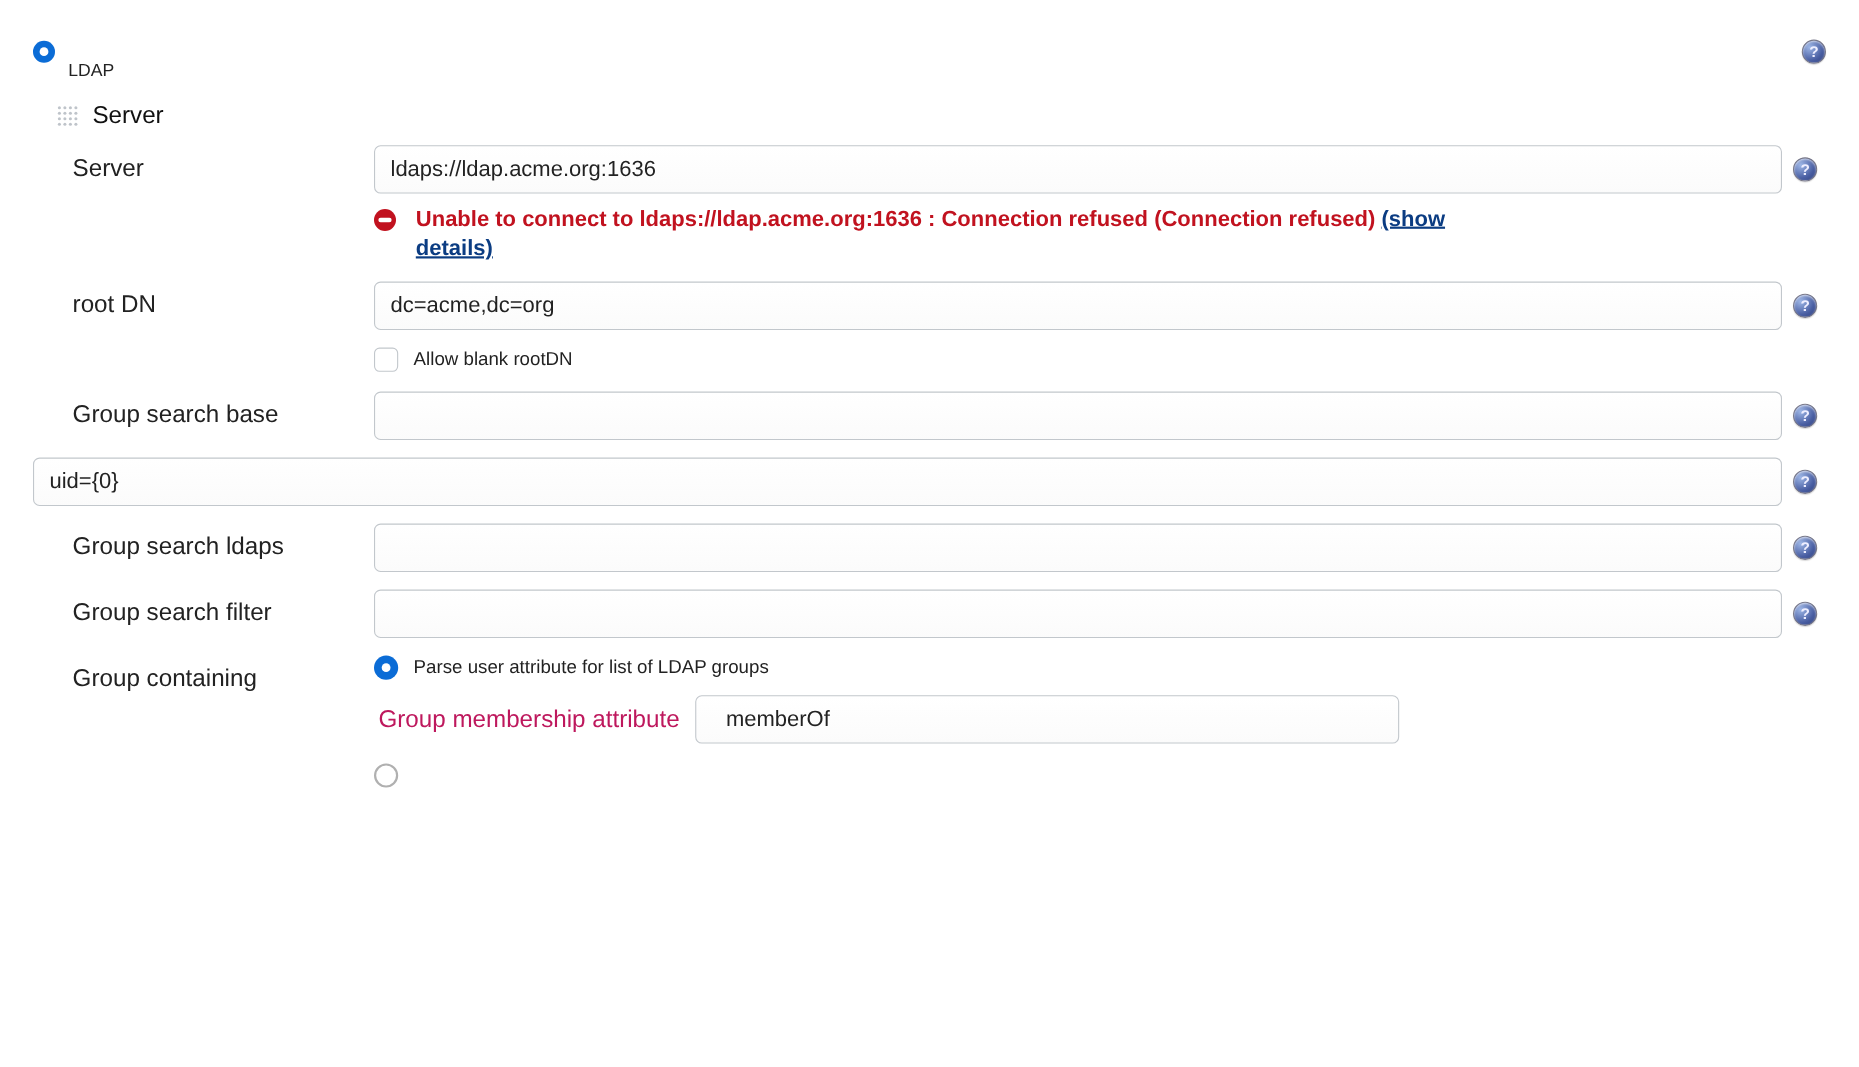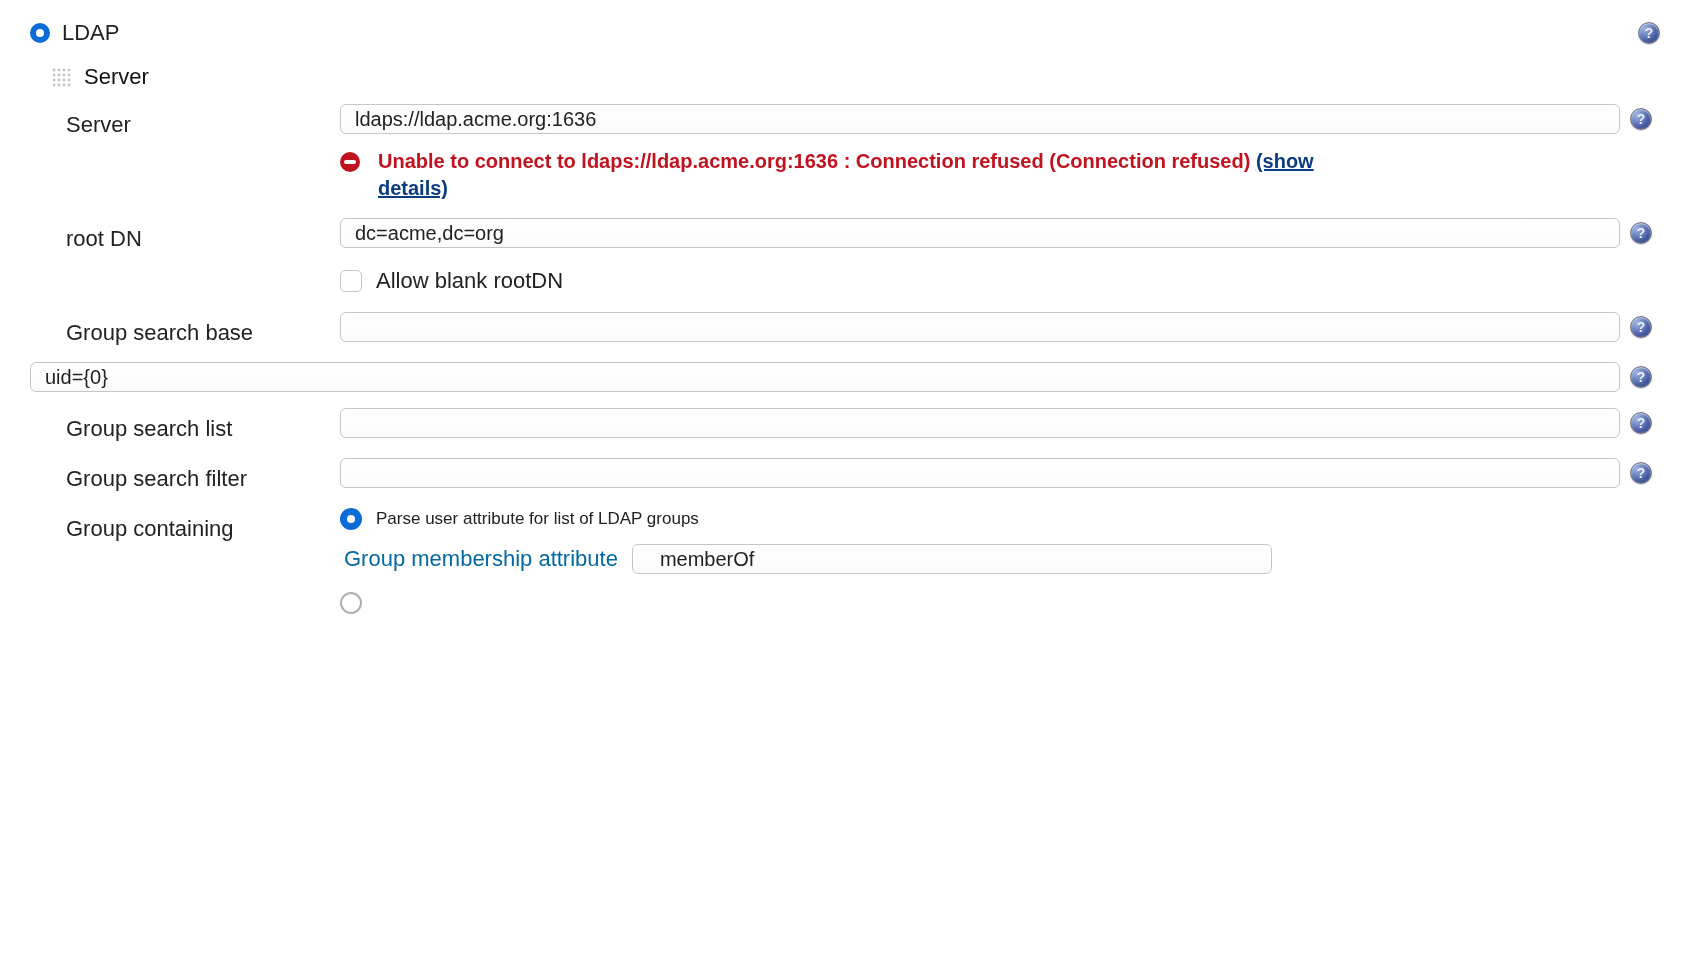--- a/index.html
+++ b/index.html
@@ -18,21 +18,21 @@
     }
     .top-left { display: flex; align-items: center; gap: 12px; }
     .radio-dot {
       width: 20px; height: 20px; border-radius: 50%;
       background: #0b6cd6;
       display: flex; align-items: center; justify-content: center;
     }
     .radio-dot::after {
       content: ""; width: 8px; height: 8px; border-radius: 50%; background: #fff;
     }
-    .section-title { font-size: 22px; font-weight: 400; }
+    .section-title { font-size: 16px; font-weight: 400; margin-top: 36px; }
     .help-icon {
       width: 22px; height: 22px; border-radius: 50%;
       background: radial-gradient(circle at 30% 30%, #9db6e6, #4a5fa3 60%, #2a3a78);
       border: 1px solid #778;
       box-shadow: inset 0 1px 2px rgba(255,255,255,0.7), 0 1px 1px rgba(0,0,0,0.15);
       display: flex; align-items: center; justify-content: center;
       color: #eef; font-size: 14px; font-weight: 700; cursor: pointer;
       user-select: none;
     }
     .subheader {
@@ -50,21 +50,21 @@
     .label-col {
       width: 310px; min-width: 310px;
       padding-left: 36px; padding-top: 8px;
       font-size: 22px; color: #222;
     }
     .input-col {
       flex: 1; display: flex; align-items: center; gap: 10px;
       padding-right: 8px;
     }
     .text-input {
-      flex: 1; height: 30px; font-size: 20px; padding: 0 14px;
+      flex: 1; height: 44px; font-size: 20px; padding: 0 14px;
       border: 1px solid #c2c7cc; border-radius: 6px;
       background: linear-gradient(#ffffff,#fbfbfb);
       color: #222;
     }
     .error-row {
       display: flex; gap: 18px; align-items: flex-start;
       margin-top: -6px; margin-bottom: 16px;
       margin-left: 310px; padding-left: 0;
     }
     .error-icon {
@@ -83,42 +83,42 @@
       color: #0b3c82; font-weight: 700; text-decoration: underline;
     }
     .checkbox-row {
       display: flex; align-items: center; gap: 14px;
       margin-left: 310px; margin-bottom: 18px;
     }
     .checkbox {
       width: 22px; height: 22px; border: 1.5px solid #c2c7cc; border-radius: 5px;
       background: #fff; cursor: pointer;
     }
-    .cb-label { font-size: 22px; color: #222; }
+    .cb-label { font-size: 17px; color: #222; }
     .radio-group { flex: 1; }
     .radio-line {
       display: flex; align-items: center; gap: 14px; margin-bottom: 14px;
     }
     .radio-control {
       width: 22px; height: 22px; border-radius: 50%;
       border: 2px solid #b0b0b0; background: #fff; cursor: pointer; position: relative;
     }
     .radio-control.selected {
       border: none; background: #0b6cd6;
     }
     .radio-control.selected::after {
       content: ""; position: absolute; top: 50%; left: 50%; transform: translate(-50%,-50%);
       width: 8px; height: 8px; border-radius: 50%; background: #fff;
     }
     .radio-label { font-size: 17px; color: #222; }
     .sub-field {
       display: flex; align-items: center; gap: 14px; margin-left: 4px;
       margin-bottom: 18px;
     }
-    .sub-field-label { font-size: 22px; color: #0369a1; white-space: nowrap; }
+    .sub-field-label { font-size: 22px; color: #be185d; white-space: nowrap; }
     .sub-field .text-input { max-width: 640px; padding-left: 27px; }
   </style>
 </head>
 <body>
 
 <div class="top-row">
   <div class="top-left">
     <span class="radio-dot"></span>
     <span class="section-title">LDAP</span>
   </div>
@@ -190,21 +190,21 @@
   </div>
 
   <div class="form-row">
     <div class="input-col">
       <input class="text-input" type="text" value="uid={0}" style="">
       <span class="help-icon">?</span>
     </div>
   </div>
 
   <div class="form-row">
-    <div class="label-col">Group search list</div>
+    <div class="label-col">Group search ldaps</div>
     <div class="input-col">
       <input class="text-input" type="text" value="" style="">
       <span class="help-icon">?</span>
     </div>
   </div>
 
   <div class="form-row">
     <div class="label-col">Group search filter</div>
     <div class="input-col">
       <input class="text-input" type="text" value="" style="">

